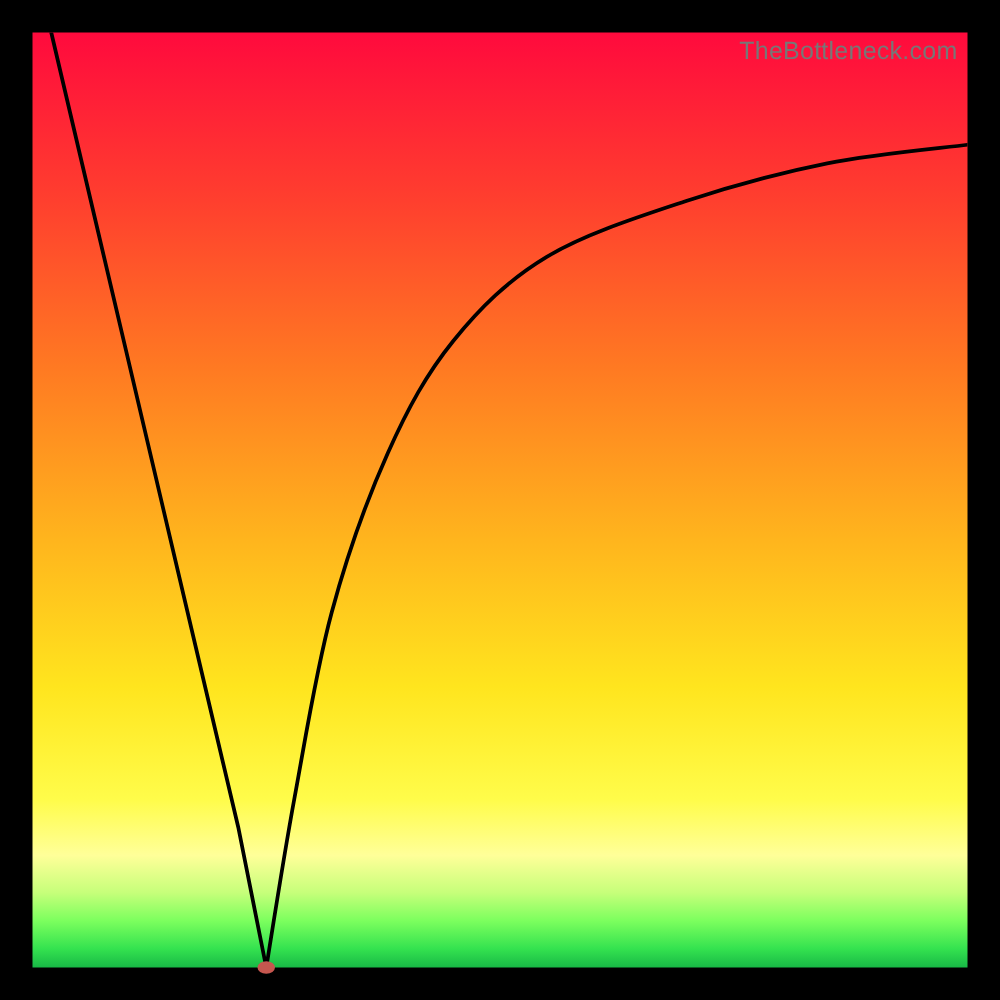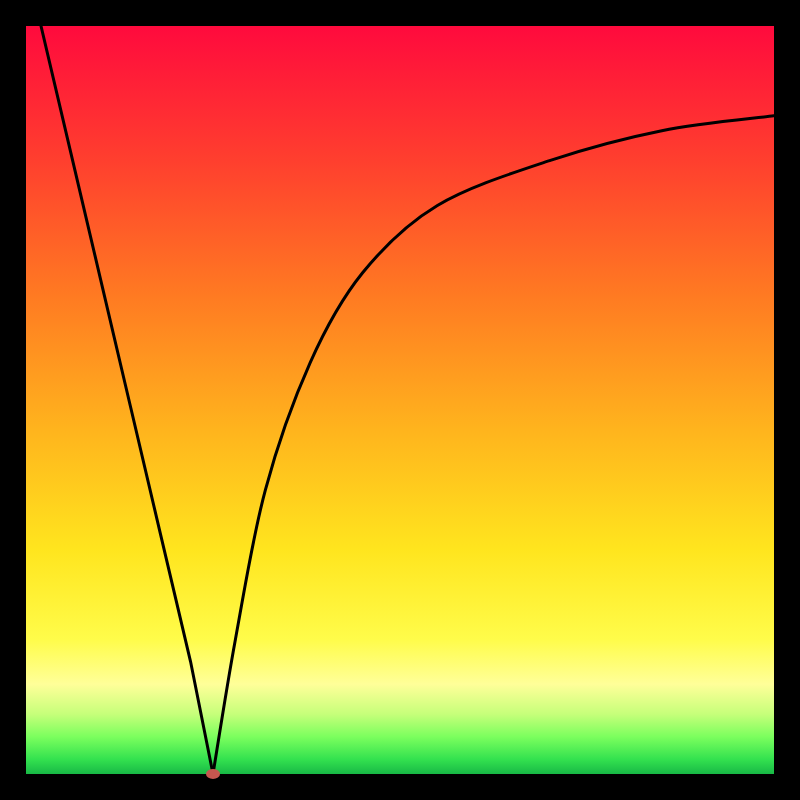--- a/index.html
+++ b/index.html
@@ -68,20 +68,21 @@
     background: #c6574f;
     border-radius: 50%;
     transform: translate(-50%, -50%);
   }
 </style>
 </head>
 <body>
 
 <div class="frame">
   <div class="plot">
+    <div class="watermark">TheBottleneck.com</div>
 
     <svg class="curve" viewBox="0 0 748 748" preserveAspectRatio="none">
       <path id="path-left" d="M15.0 0.0 L44.9 127.2 L74.8 254.3 L104.7 381.5 L134.6 508.6 L164.6 635.8 L187.0 748.0 "></path>
       <path id="path-right" d="M 187.0 748.0 C 190.7 725.6, 200.7 660.7, 209.4 613.4 C 218.2 566.0, 226.9 509.9, 239.4 463.8 C 251.8 417.6, 268.0 372.8, 284.2 336.6 C 300.4 300.4, 315.4 273.0, 336.6 246.8 C 357.8 220.7, 380.2 198.2, 411.4 179.5 C 442.6 160.8, 486.2 147.1, 523.6 134.6 C 561.0 122.2, 598.4 112.2, 635.8 104.7 C 673.2 97.2, 729.3 92.3, 748.0 89.8 "></path>
     </svg>
 
     <div class="marker" id="marker" style="left: 187px; top: 748px; background: rgb(198, 87, 79);"></div>
   </div>
 </div>
 

